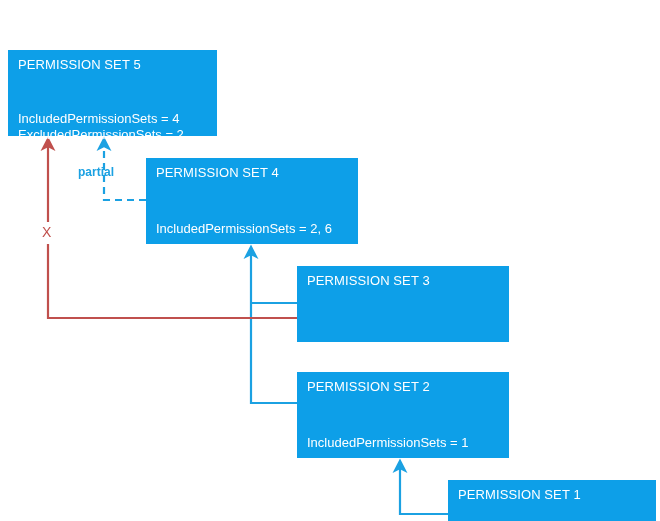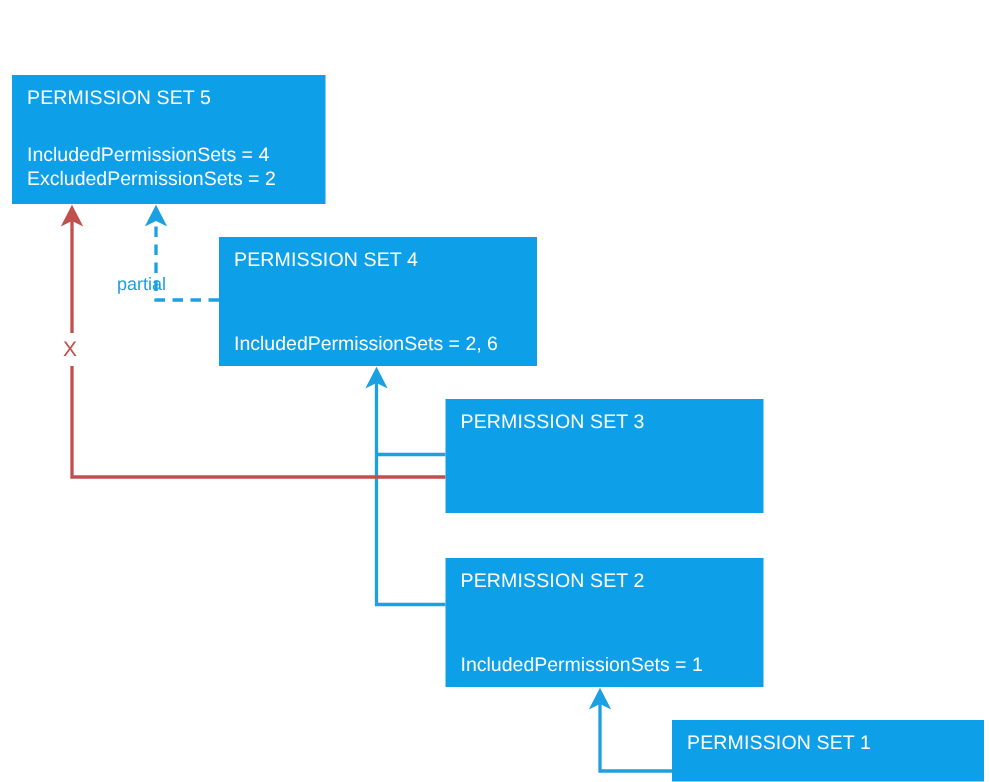--- a/index.html
+++ b/index.html
@@ -64,21 +64,21 @@
     font-size: 14px;
     color: #C0504D;
     white-space: nowrap;
   }
   
   #node-ps5  { left: 8px;   top: 2px;   width: 209px; height: 86px; }
   #node-ps4  { left: 146px; top: 110px; width: 212px; height: 86px; text-align: center; }
   #node-ps3  { left: 297px; top: 218px; width: 212px; height: 76px; }
   #node-ps2  { left: 297px; top: 324px; width: 212px; height: 86px; }
   #node-ps1  { left: 448px; top: 432px; width: 208px; height: 89px; }
-  #node-ps5 .node-attrs { top: 45px; }
+  #node-ps5 .node-attrs { top: 61px; }
   #node-ps4 .node-attrs { top: 63px; }
   #node-ps2 .node-attrs { top: 63px; }
 </style>
 </head>
 <body>
 
 <div id="diagram">
 
   <svg id="edges" viewBox="0 0 660 521" width="660" height="521" xmlns="http://www.w3.org/2000/svg">
     <defs>
@@ -135,17 +135,17 @@
     <div class="node-title">PERMISSION SET 2</div>
     <div class="node-attrs">
       <div class="node-attr">IncludedPermissionSets = 1</div>
     </div>
   </div>
 
   <div class="node" id="node-ps1">
     <div class="node-title">PERMISSION SET 1</div>
   </div>
 
-  <div class="edge-label" style="left:78px; top:134px;">partial</div>
+  <div class="edge-label" style="left:78px; top:117px;font-weight:bold;">partial</div>
 
   <div class="block-marker" style="left:42px; top:176px;">X</div>
 
 </div>
 
 </body></html>

